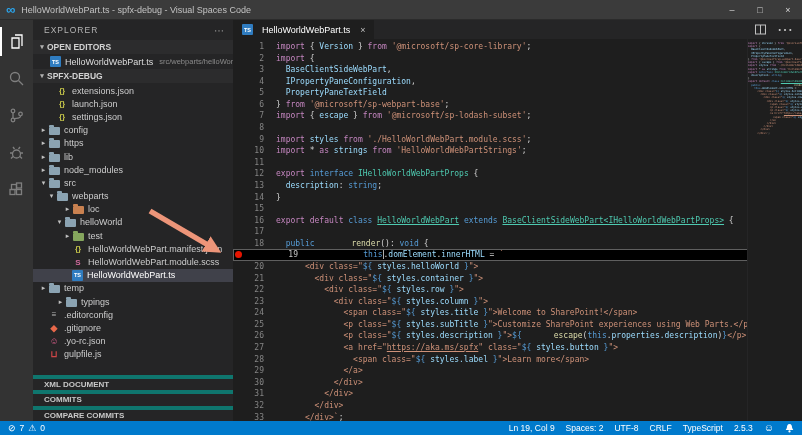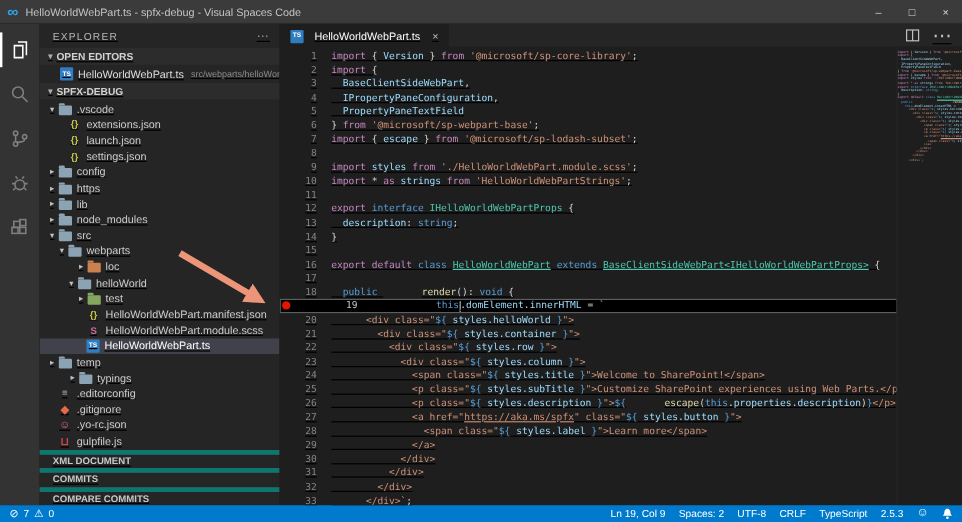--- a/index.html
+++ b/index.html
@@ -9,21 +9,21 @@
 
   
   .titlebar{height:20px;background:#3b3b3b;display:flex;align-items:center;padding-left:6px;
             border-bottom:1px solid #2b2b2b;box-sizing:border-box;flex:none;}
   .vslogo{color:#2aa7f0;font-size:13px;font-weight:bold;line-height:10px;margin-right:6px;}
   .title-text{color:#c3c3c3;font-size:9px;}
   .win-controls{margin-left:auto;display:flex;}
   .win-controls span{width:28px;text-align:center;color:#d4d4d4;font-size:9px;line-height:20px;}
 
   
-  .mid{flex:1;display:flex;min-height:0;text-decoration:underline;}
+  .mid{flex:1;display:flex;min-height:0;}
 
   
   .activitybar{width:33px;background:#333333;flex:none;display:flex;flex-direction:column;align-items:center;padding-top:3px;box-sizing:border-box;}
   .ab-item{width:33px;height:37px;display:flex;align-items:center;justify-content:center;position:relative;}
   .ab-item svg{stroke:#7f7f7f;fill:none;stroke-width:1.3;}
   .ab-item.active svg{stroke:#ffffff;}
   .ab-item.active::before{content:"";position:absolute;left:0;top:4px;bottom:4px;width:2px;background:#fff;}
 
   
   .sidebar{width:200px;background:#252526;flex:none;display:flex;flex-direction:column;min-height:0;color:#bcbcbc;}
@@ -161,27 +161,20 @@
             <span class="oe-label">HelloWorldWebPart.ts</span>
             <span class="oe-detail">src/webparts/helloWorld</span>
           </div>
         </div>
 
       <div class="sec-head">
         <span class="chev">▾</span>
         <span>SPFX-DEBUG</span>
       </div>
       <div class="tree" id="tree">
-          <div class="trow" style="padding-left: 6px;">
-            <span class="chev">▾</span>
-            <span class="fico ic-folder">
-              <i class="fshape folder"></i>
-            </span>
-            <span class="tlabel">.vscode</span>
-          </div>
           <div class="trow" style="padding-left: 14px;">
             <span class="chev"></span>
             <span class="fico ic-json">{}</span>
             <span class="tlabel">extensions.json</span>
           </div>
           <div class="trow" style="padding-left: 14px;">
             <span class="chev"></span>
             <span class="fico ic-json">{}</span>
             <span class="tlabel">launch.json</span>
           </div>

